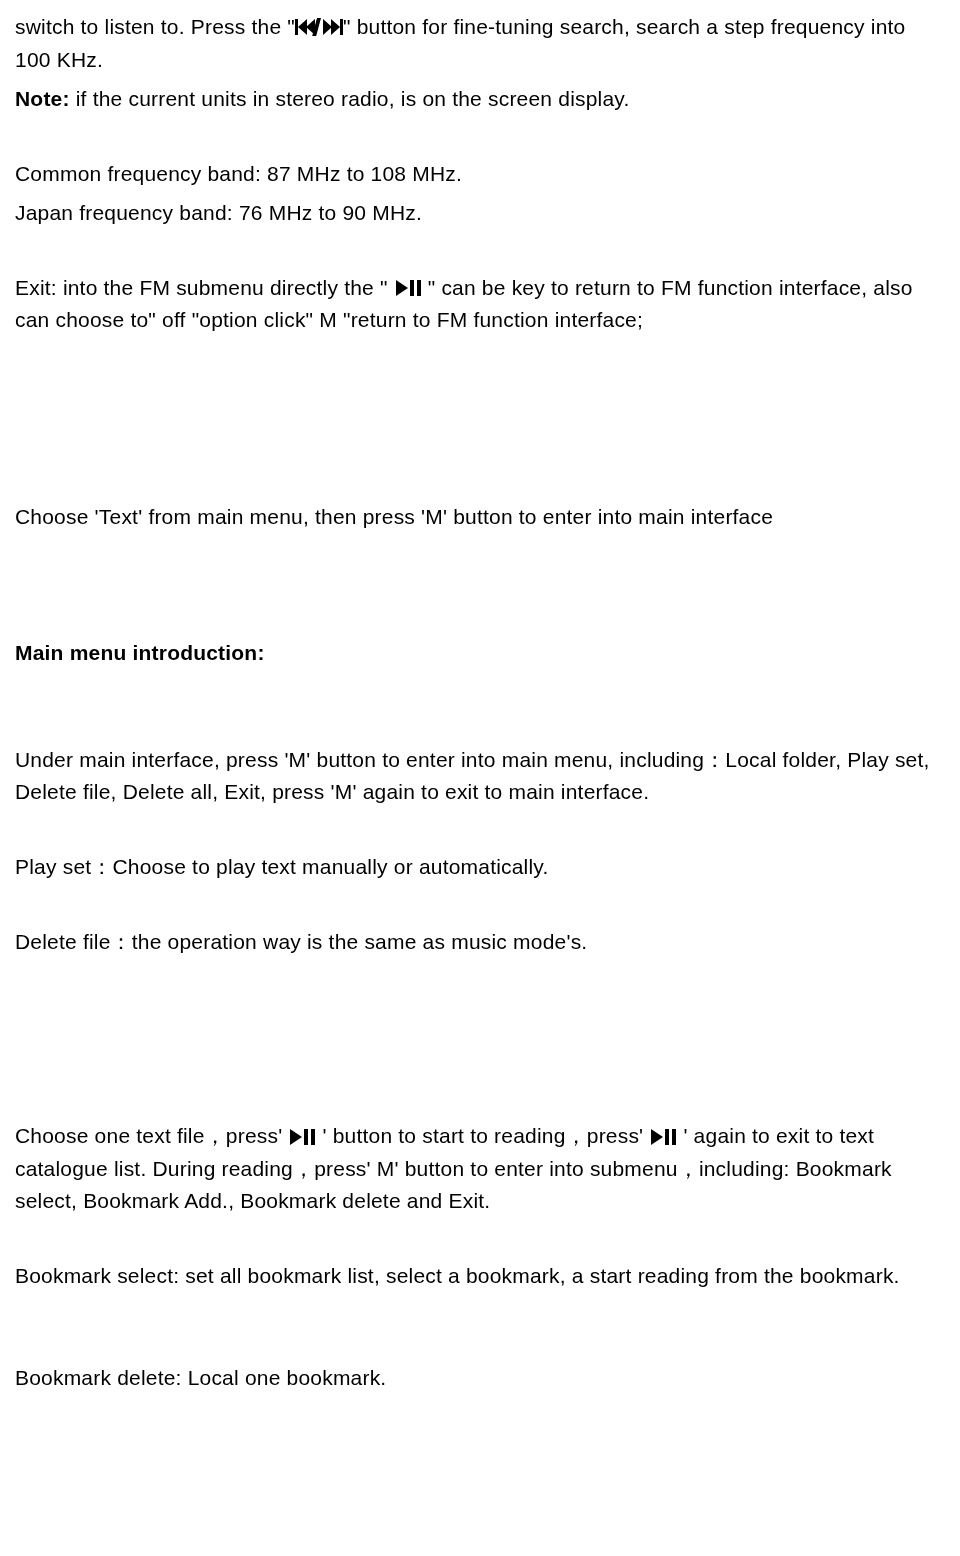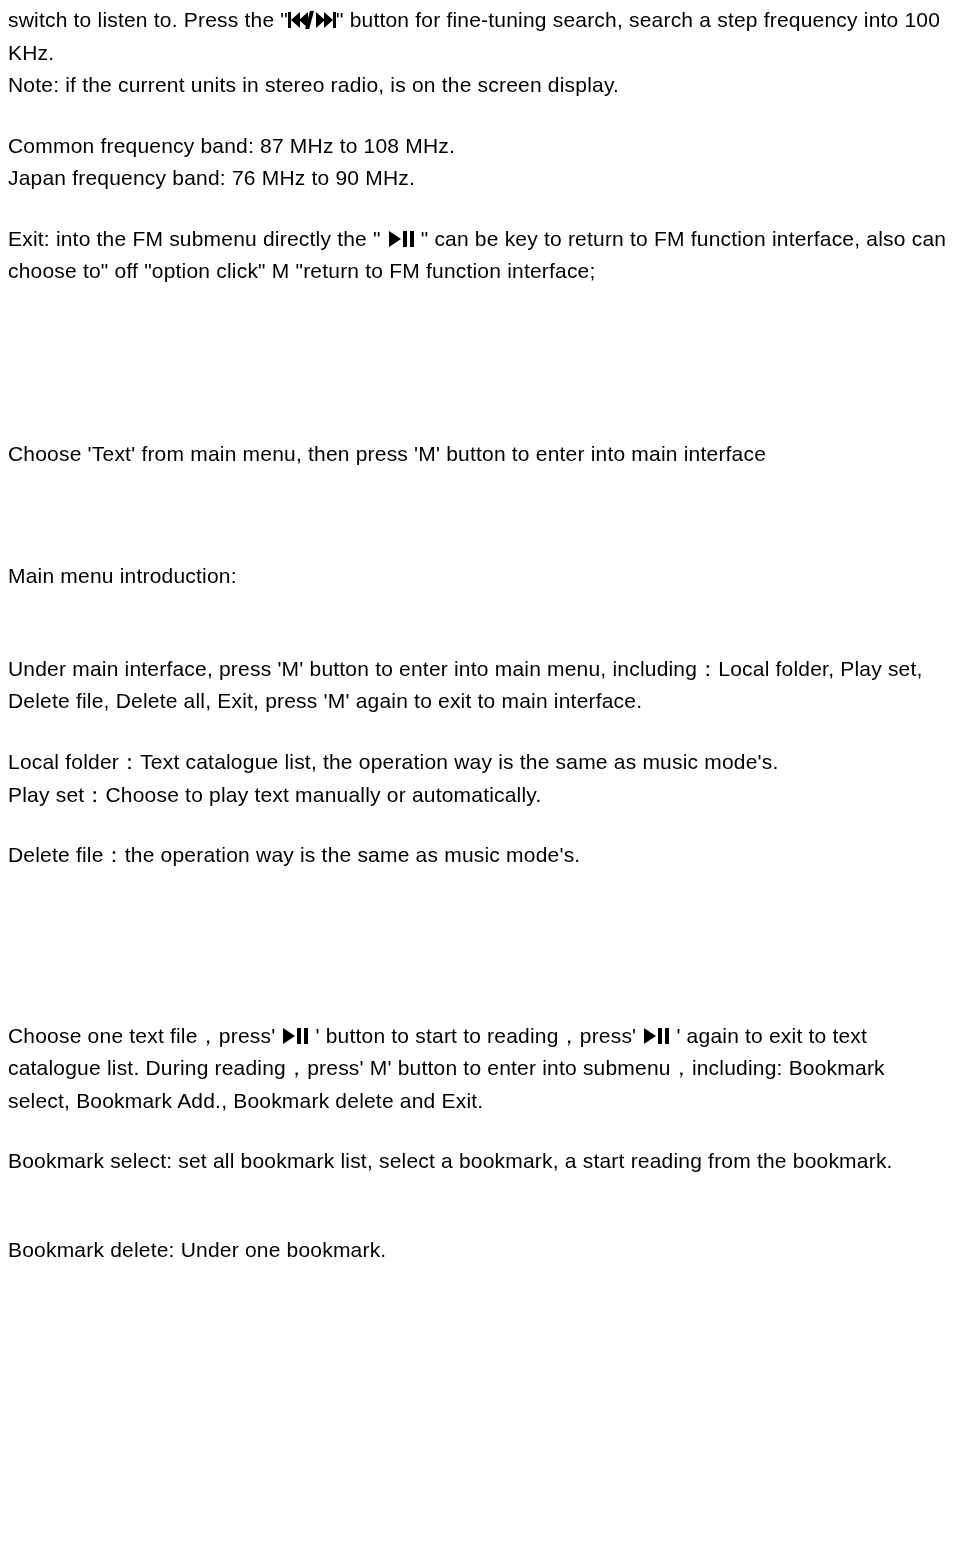--- a/index.html
+++ b/index.html
@@ -9,25 +9,25 @@
     background: #fff;
     color: #000;
     font-family: Verdana, Geneva, Tahoma, sans-serif;
     font-size: 21px;
     line-height: 1.55;
     letter-spacing: 0.2px;
   }
   .page {
     padding: 4px 8px 8px 8px;
   }
-  .para { margin: 0; }
+  .para { margin: 7px; }
   .gap-med { height: 28px; }
   .gap-large { height: 60px; }
   .gap-xl { height: 90px; }
-  .bold { font-weight: 400; }
+  .bold { font-weight: 700; }
   .inline-icon {
     display: inline-block;
     vertical-align: middle;
     position: relative;
     top: -1px;
   }
   .inline-icon svg { display: block; }
 </style>
 </head>
 <body>
@@ -81,21 +81,20 @@
   <p class="para bold">Main menu introduction:</p>
 
   <div class="gap-large"></div>
 
   <p class="para">
     <span>Under main interface, press 'M' button to enter into main menu, including：</span><span>Local folder, Play set, Delete file, Delete all, Exit, press 'M' again to exit to main interface.</span>
   </p>
 
   <div class="gap-med"></div>
 
-  <p class="para bold">Local folder：Text catalogue list, the operation way is the same as music mode's.</p>
   <p class="para">Play set：Choose to play text manually or automatically.</p>
 
   <div class="gap-med"></div>
 
   <p class="para">Delete file：the operation way is the same as music mode's.</p>
 
   <div class="gap-med"></div>
 
 
   <div class="gap-large"></div>
@@ -121,15 +120,15 @@
 
   <div class="gap-med"></div>
 
   <p class="para">Bookmark select: set all bookmark list, select a bookmark, a start reading from the bookmark.</p>
 
   <div class="gap-med"></div>
 
 
   <div class="gap-med"></div>
 
-  <p class="para">Bookmark delete: Under one bookmark.</p>
+  <p class="para">Bookmark delete: Local one bookmark.</p>
 
 </div>
 
 </body></html>

